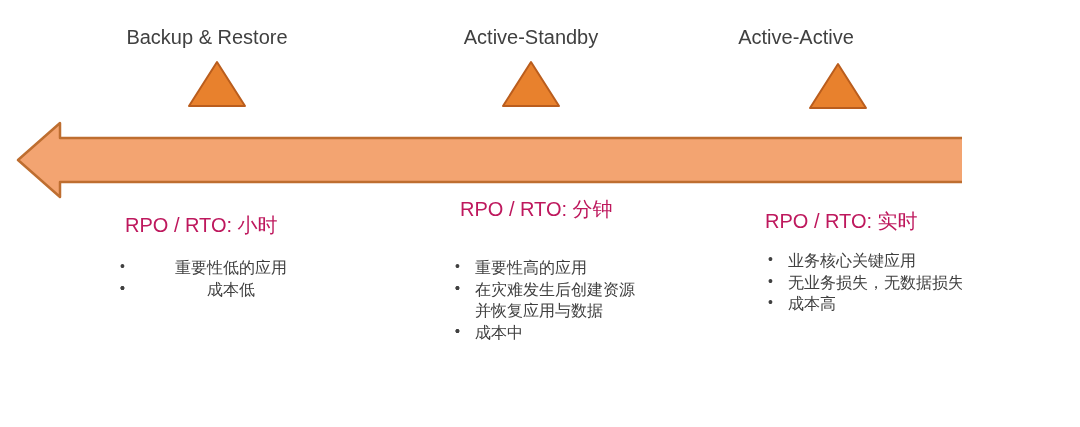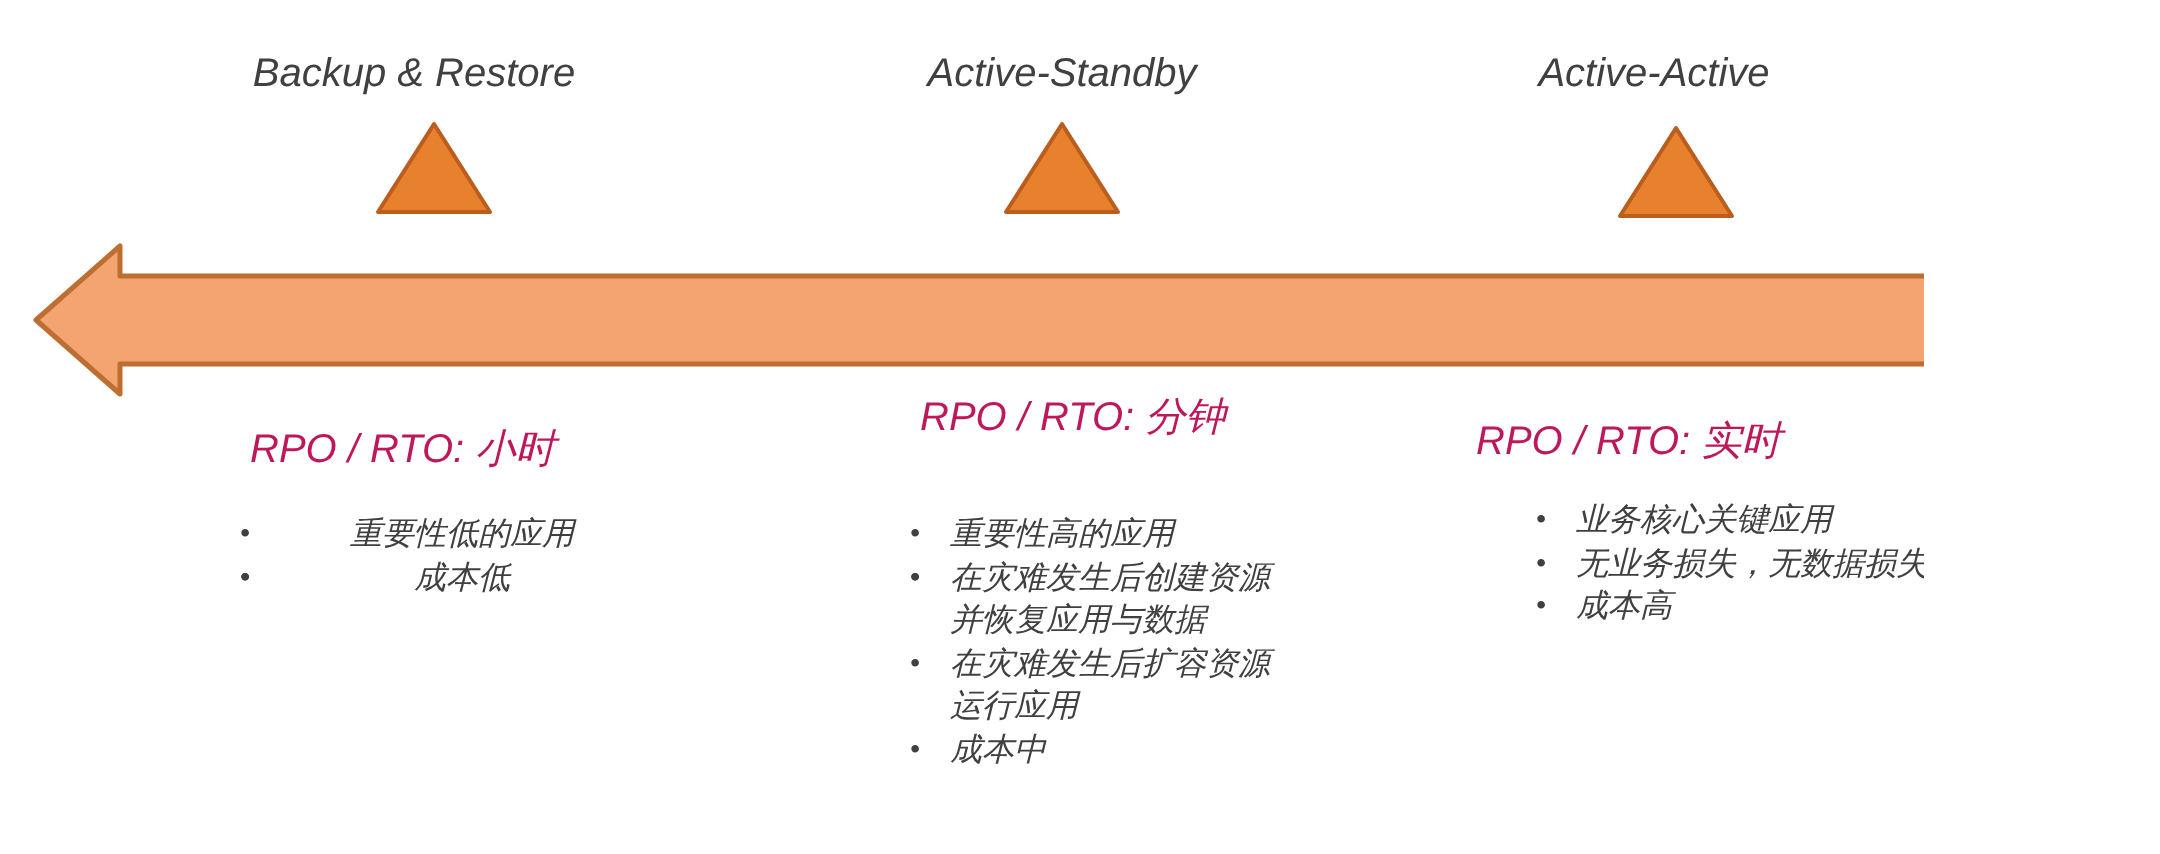--- a/index.html
+++ b/index.html
@@ -4,21 +4,20 @@
 <style>
   html, body { margin: 0; padding: 0; background: #ffffff; }
   .canvas {
     position: relative;
     width: 962px;
     height: 427px;
     background: #ffffff;
     font-family: "Liberation Sans", sans-serif;
     color: #404040;
     overflow: hidden;
-    font-style: italic;
   }
   .strategy-label {
     position: absolute;
     top: 24px;
     width: 240px;
     transform: translateX(-50%);
     text-align: center;
     font-size: 20px;
     line-height: 26px;
     color: #404040;
@@ -67,21 +66,21 @@
   .col2 .bullets-width { width: 172px; }
   .col3 .bullets-width { width: 208px; }
 </style>
 </head>
 <body>
 
 <div class="canvas">
 
   <div class="strategy-label" style="left:207px">Backup &amp; Restore</div>
   <div class="strategy-label" style="left:531px">Active-Standby</div>
-  <div class="strategy-label" style="left:827px">Active-Active</div>
+  <div class="strategy-label" style="left:796px">Active-Active</div>
 
   <svg class="marker" style="left:186px; top:59px" viewBox="0 0 62 50">
     <polygon points="31,3 59,47 3,47" stroke="#BA5D1D" stroke-width="2" stroke-linejoin="round" fill="#E8812D"></polygon>
   </svg>
   <svg class="marker" style="left:500px; top:59px" viewBox="0 0 62 50">
     <polygon points="31,3 59,47 3,47" stroke="#BA5D1D" stroke-width="2" stroke-linejoin="round" fill="#E8812D"></polygon>
   </svg>
   <svg class="marker" style="left:807px; top:61px" viewBox="0 0 62 50">
     <polygon points="31,3 59,47 3,47" stroke="#BA5D1D" stroke-width="2" stroke-linejoin="round" fill="#E8812D"></polygon>
   </svg>
@@ -116,31 +115,30 @@
       </li>
       <li>
         <span class="dot">•</span>
       </li>
       <li>
         <span class="dot">•</span>
         <span class="bullets-width" style="display:inline-block">在灾难发生后创建资源并恢复应用与数据</span>
       </li>
       <li>
         <span class="dot">•</span>
-        <span class="bullets-width" style="display:inline-block">在灾难发生后扩容资源运行应用</span>
       </li>
       <li>
         <span class="dot">•</span>
         <span class="bullets-width" style="display:inline-block">成本中</span>
       </li>
     </ul>
   </div>
 
   <div class="col3">
-    <div class="rpo-heading" style="left:738px; top:208px">RPO / RTO: 实时</div>
+    <div class="rpo-heading" style="left:765px; top:208px">RPO / RTO: 实时</div>
     <ul class="bullets" style="left:766px; top:250px">
       <li>
         <span class="dot">•</span>
         <span class="bullets-width" style="display:inline-block">业务核心关键应用</span>
       </li>
       <li>
         <span class="dot">•</span>
         <span class="bullets-width" style="display:inline-block">无业务损失，无数据损失</span>
       </li>
       <li>

